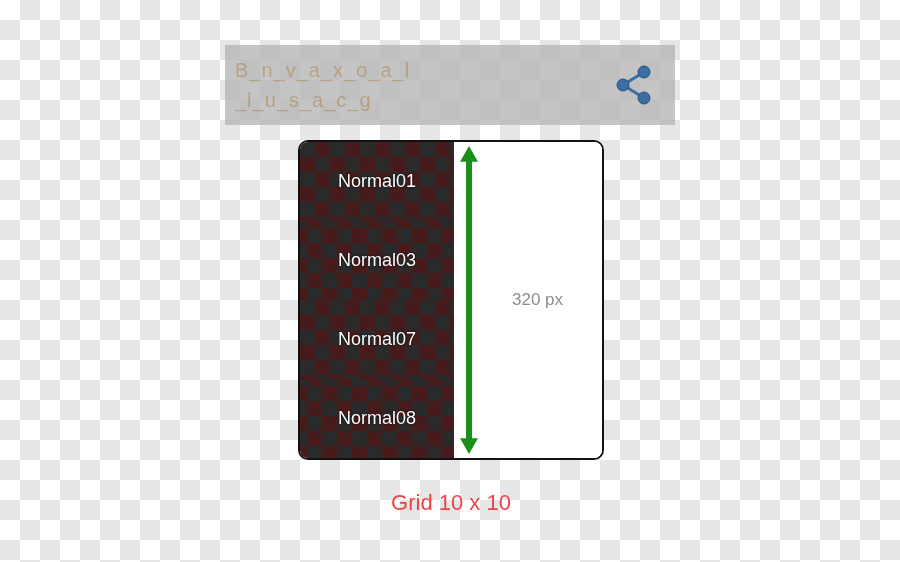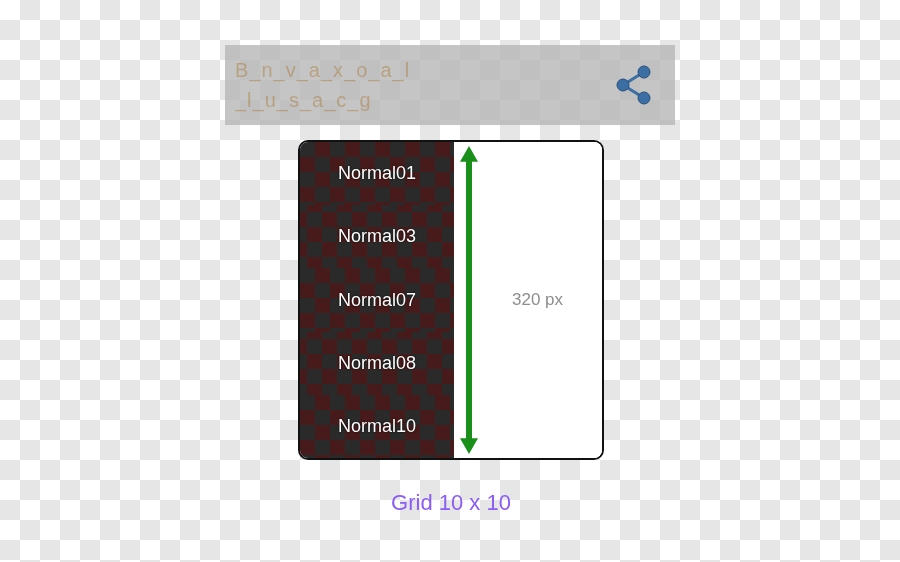--- a/index.html
+++ b/index.html
@@ -123,21 +123,21 @@
     line-height: 28px;
     margin-left: 24px;
   }
 
   .caption {
     position: absolute;
     top: 490px;
     left: 298px;
     width: 306px;
     text-align: center;
-    color: #8b5cf6;
+    color: #ef4444;
     font-size: 22px;
   }
 </style>
 </head>
 <body>
 
 <div class="backdrop"></div>
 
 <div class="header">
   <div class="header-text-area">
@@ -162,23 +162,20 @@
       </div>
     <div class="list-item">
         <span>Normal03</span>
       </div>
     <div class="list-item">
         <span>Normal07</span>
       </div>
     <div class="list-item">
         <span>Normal08</span>
       </div>
-    <div class="list-item">
-        <span>Normal10</span>
-      </div>
   </div>
   <div class="right-pane">
     <div class="arrow">
       <svg viewBox="0 0 18 312" preserveAspectRatio="none">
         <line x1="9" y1="10" x2="9" y2="302" stroke="#1a8f1a" stroke-width="6"></line>
         <polygon points="9,0 0,16 18,16" fill="#1a8f1a"></polygon>
         <polygon points="9,312 0,296 18,296" fill="#1a8f1a"></polygon>
       </svg>
     </div>
     <div class="dim-label">

